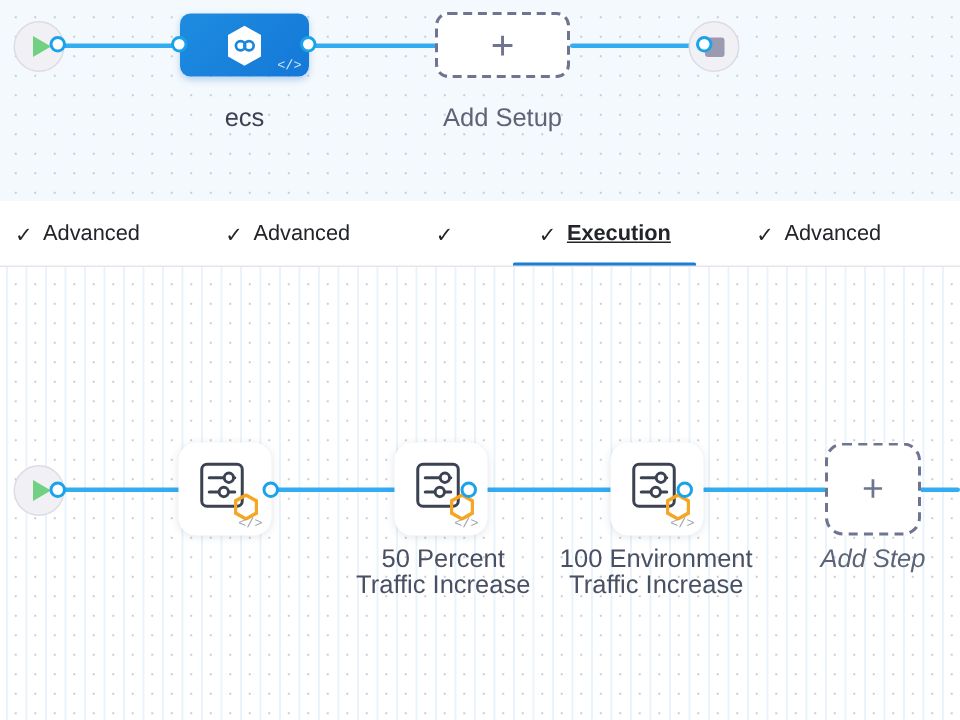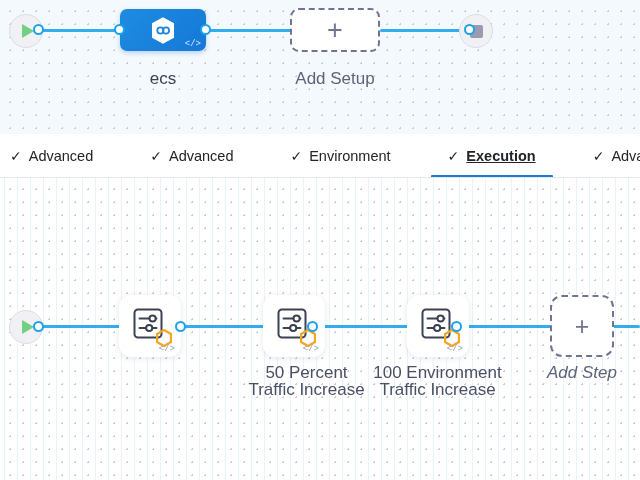--- a/index.html
+++ b/index.html
@@ -180,21 +180,20 @@
     <div class="tab" style="margin-left:10px;">
       <span class="tick">✓</span>
       <span class="tab-label">Advanced</span>
     </div>
     <div class="tab" style="margin-left:57px;">
       <span class="tick">✓</span>
       <span class="tab-label">Advanced</span>
     </div>
     <div class="tab" style="margin-left:57px;">
       <span class="tick">✓</span>
-      <span class="tab-label">Environment</span>
     </div>
     <div class="tab active" style="margin-left:57px;">
       <span class="tick">✓</span>
       <span class="tab-label">Execution</span>
     </div>
     <div class="tab" style="margin-left:57px;">
       <span class="tick">✓</span>
       <span class="tab-label">Advanced</span>
     </div>
   </div>
@@ -246,21 +245,21 @@
           <circle cx="22.6" cy="12.5" r="3.1" fill="#ffffff" stroke="#3b4252" stroke-width="2"></circle>
           <circle cx="19.2" cy="22" r="3.1" fill="#ffffff" stroke="#3b4252" stroke-width="2"></circle>
         </svg>
         <svg class="aws-hex" width="16" height="18" viewBox="0 0 16 18">
           <path d="M8 1 L15 5 L15 13 L8 17 L1 13 L1 5 Z" fill="none" stroke="#f5a623" stroke-width="2.3"></path>
         </svg>
       </div>
       <span class="codeglyph dark">&lt;/&gt;</span>
     </div>
     <div class="dot" style="left:307px; top:143px;"></div>
-    <div class="node-label" style="left:239px; top:186px; width:135px;">50 Percent
+    <div class="node-label" style="left:228px; top:186px; width:135px;">50 Percent
 Traffic Increase</div>
 
     <div class="step-node" style="left:407px; top:117px;">
       <div class="step-icon">
         <svg width="40" height="40" viewBox="0 0 40 40">
           <rect x="4.5" y="3.5" width="27" height="28" rx="3.5" fill="none" stroke="#3b4252" stroke-width="2"></rect>
           <g fill="none" stroke="#3b4252" stroke-width="2" stroke-linecap="round">
             <line x1="9.5" y1="12.5" x2="19.5" y2="12.5"></line>
             <line x1="26" y1="12.5" x2="26.5" y2="12.5"></line>
             <line x1="9.5" y1="22" x2="16" y2="22"></line>

